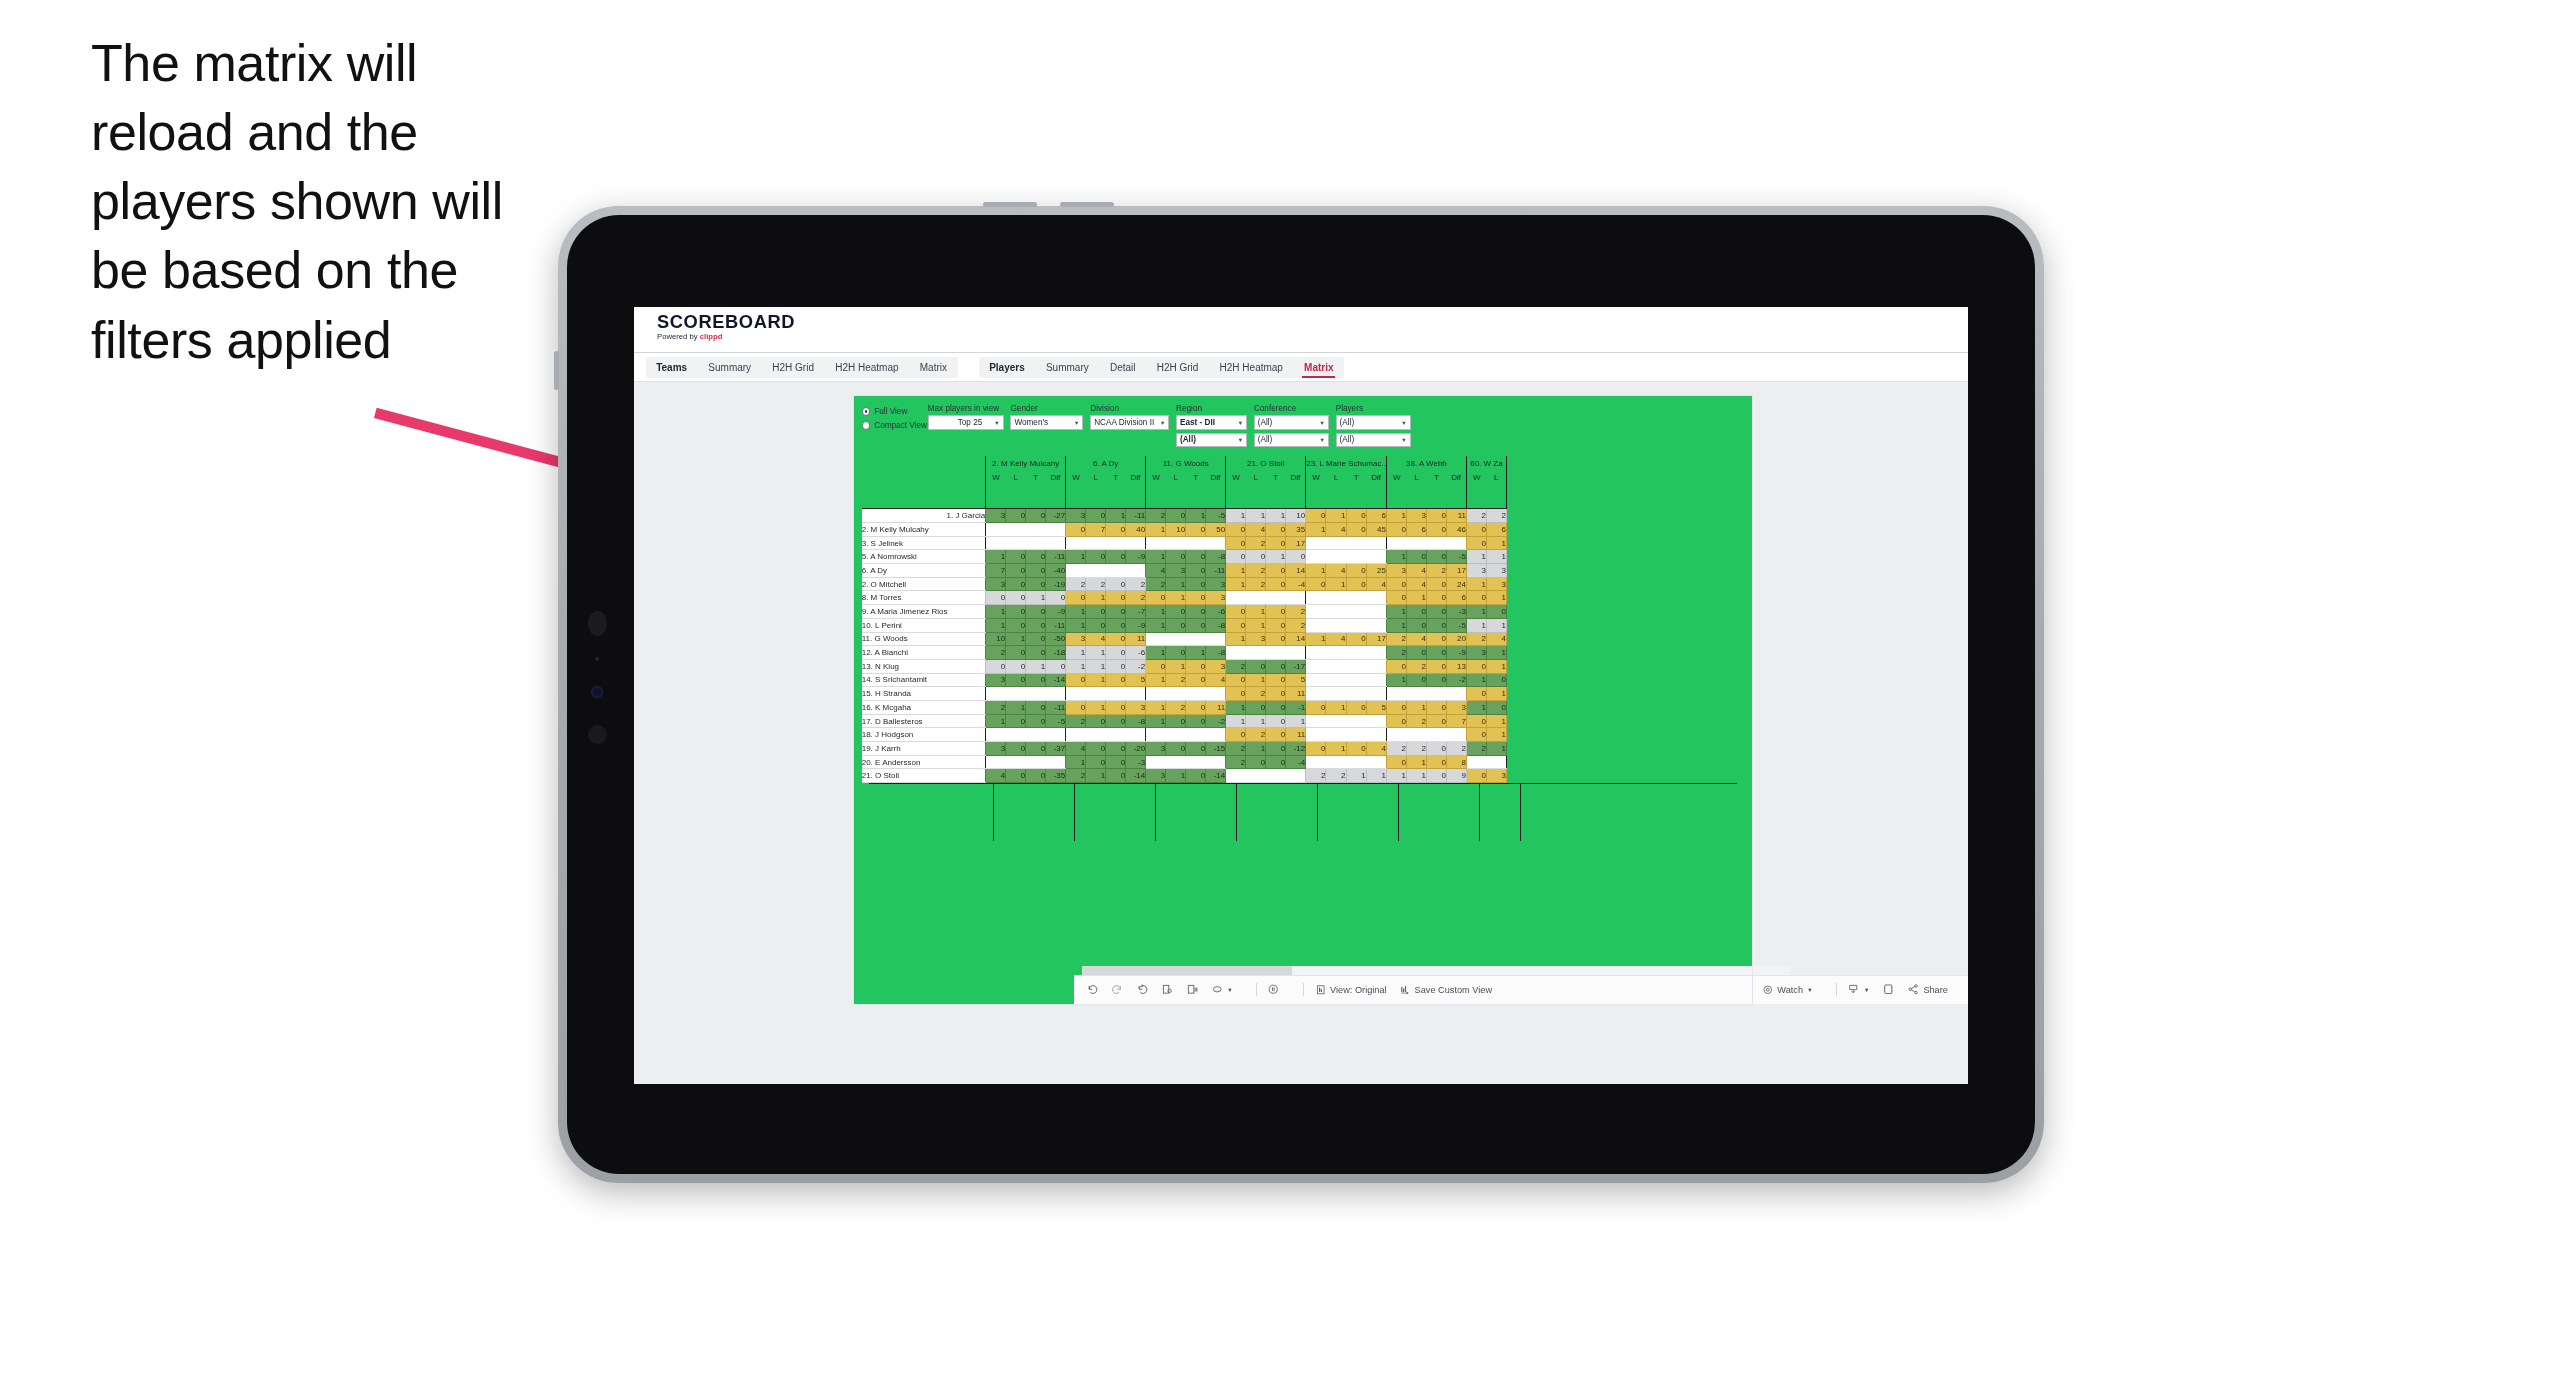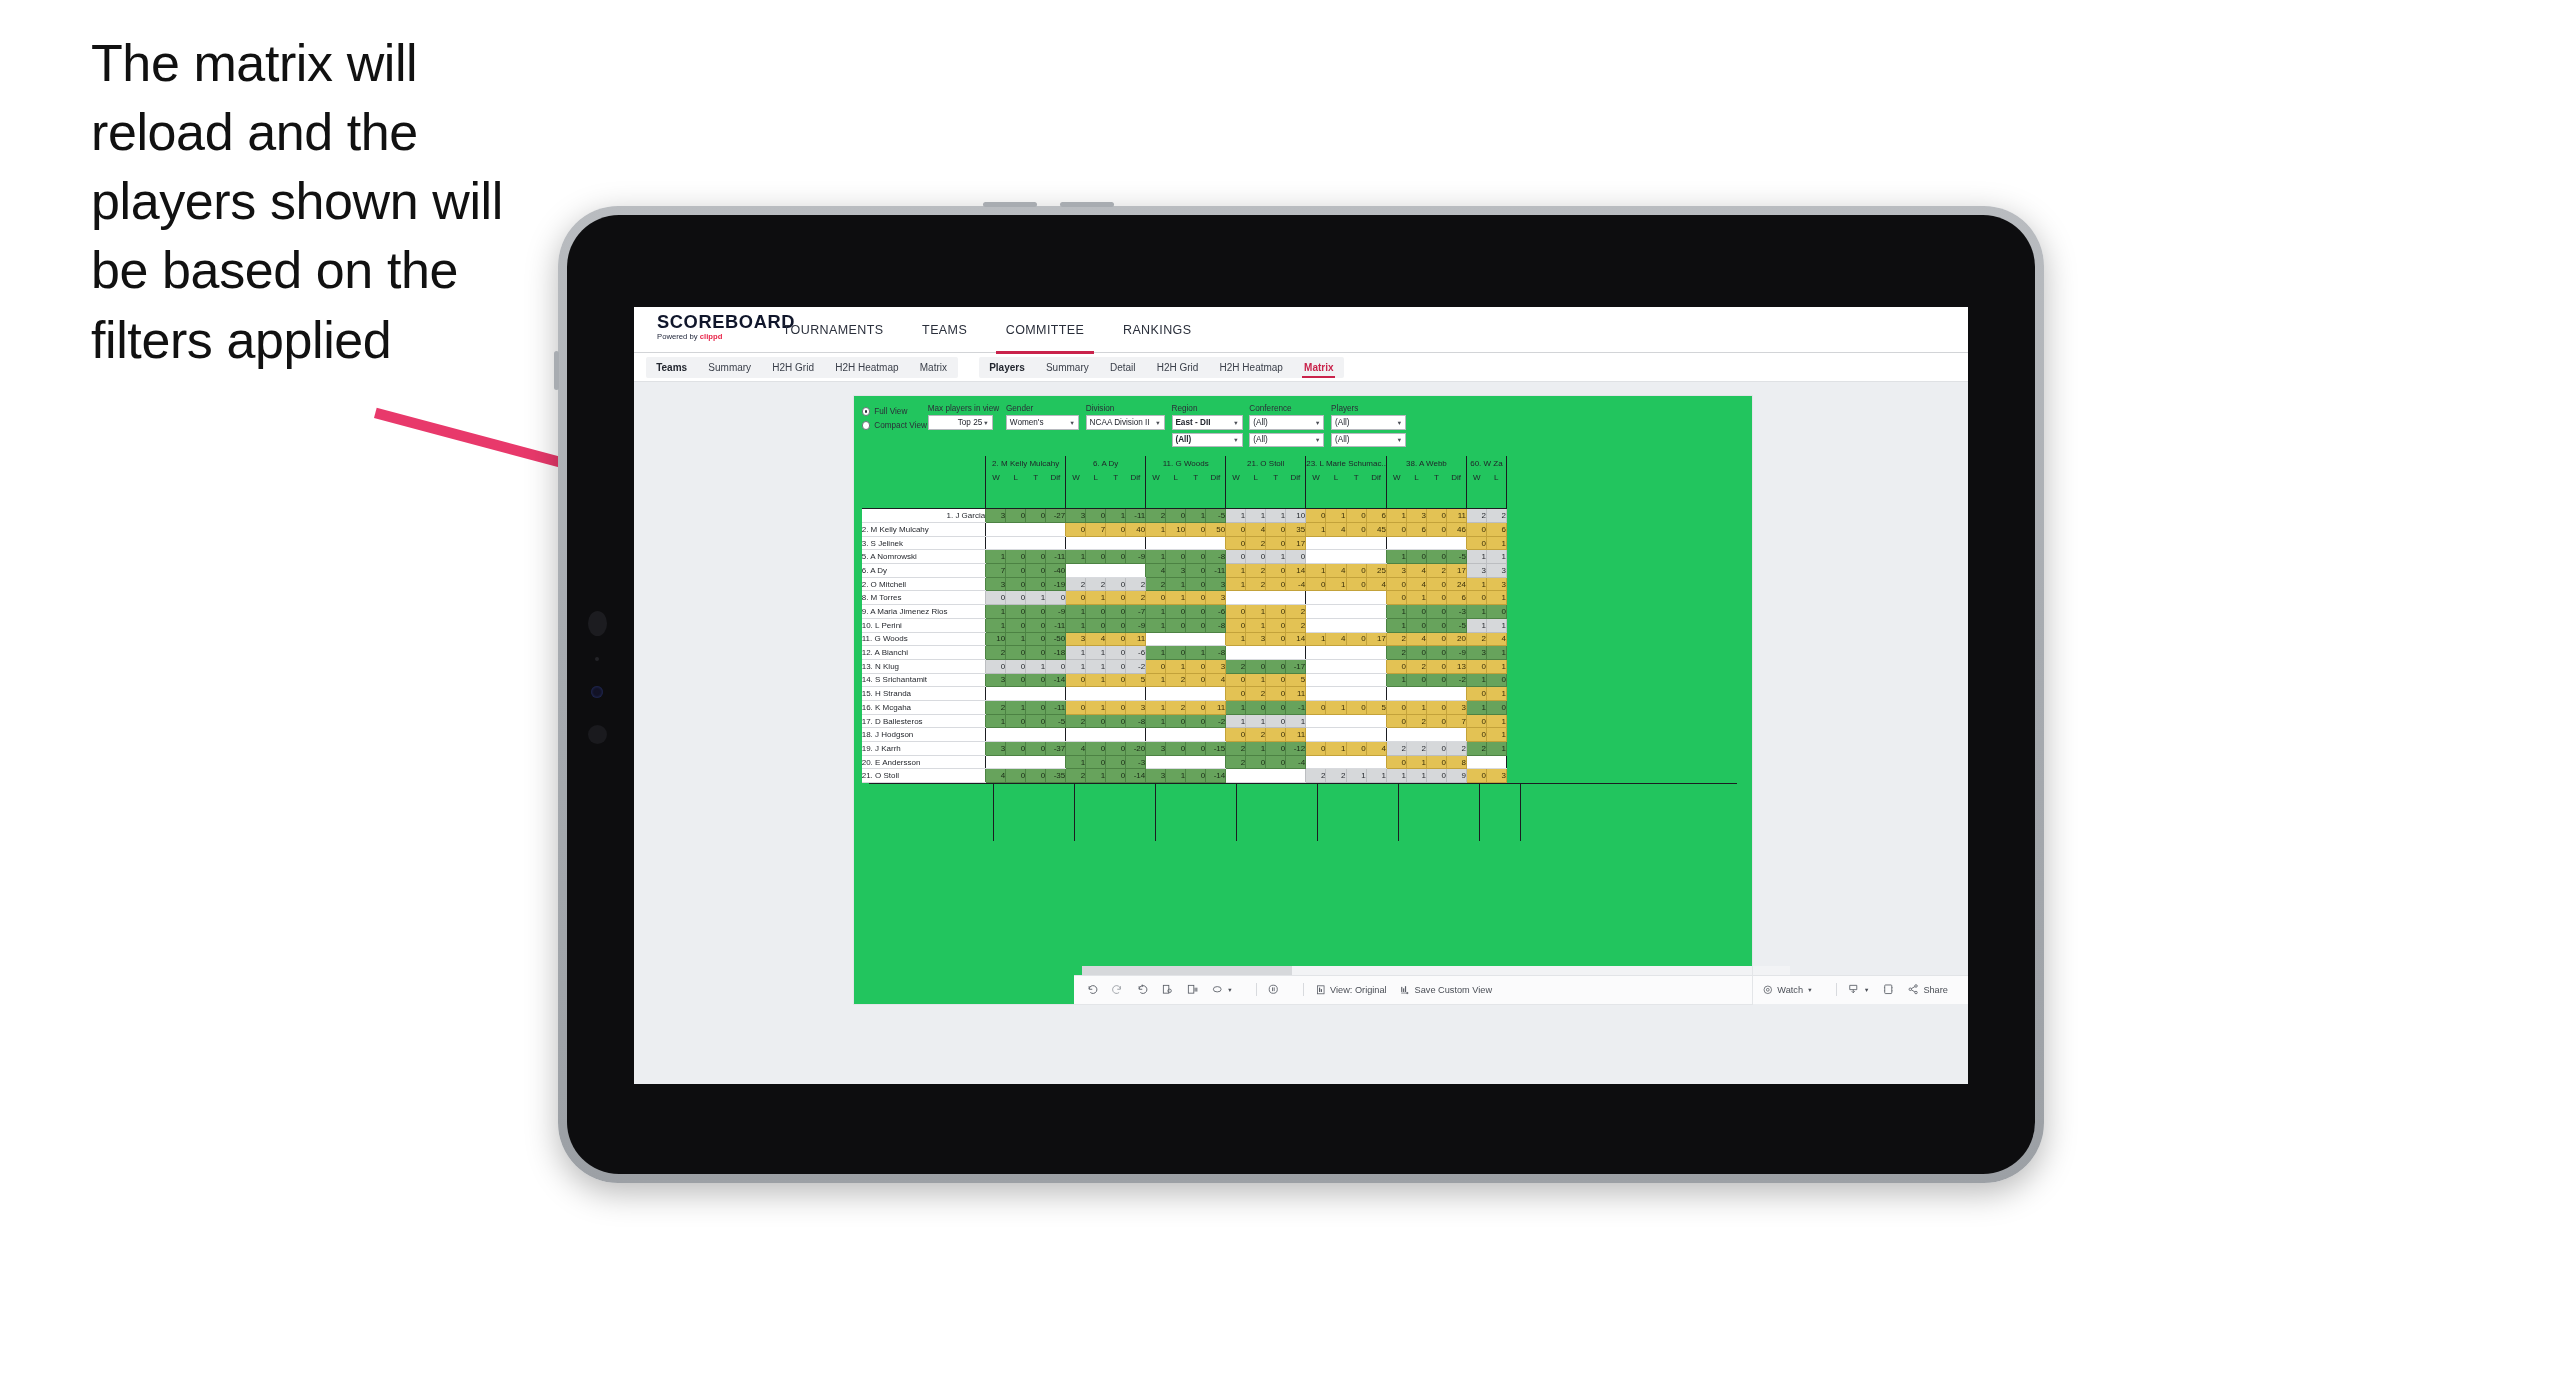--- a/index.html
+++ b/index.html
@@ -117,21 +117,21 @@
     border-radius:50%; background:#2b2f38;
   }
   .filt { margin-right: 6.8px; }
   .filt-label { font-size: 8.2px; color: #2b2f38; margin-bottom: 1.9px; line-height: 1; }
   .sel {
     height: 14.5px; border: 1px solid #b6b9be; background: #fff;
     font-size: 8.2px; color: #23272f; display: flex; align-items: center;
     padding: 0 2.9px; position: relative; cursor: pointer; margin-bottom: 2.9px;
   }
   .sel .caret { position: absolute; right: 2.9px; font-size: 5.8px; color: #4a4e56; }
-  .w70 { width: 65px; padding-left: 29px; } .w76 { width: 73px; } .w82 { width: 79px; }
+  .w70 { width: 76px; padding-left: 29px; } .w76 { width: 73px; } .w82 { width: 79px; }
   .w74 { width: 71px; font-weight: bold; } .w78 { width: 75px; }
 
   
   #matrix-wrap { position: relative; padding: 0 7.7px; }
   table.matrix { border-collapse: collapse; table-layout: fixed; }
   table.matrix td, table.matrix th { padding: 0; }
 
   .hdr-name {
     font-size: 8px; color: #1f2228; text-align: center;
     height: 14.5px; font-weight: 400; white-space: nowrap; overflow: hidden;
@@ -214,26 +214,20 @@
     <div class="cam-dot" style="left:21px; top:510px; width:19.3px; height:19.3px; background:#1a1a1e;"></div>
   </div>
 </div>
 
 <div id="screen">
 
   <div id="topbar">
     <div id="logo-block">
       <div id="logo-title">SCOREBOARD</div>
       <div id="logo-sub"><span>Powered by </span><span class="brand">clippd</span></div>
-    </div>
-    <div class="mainnav">
-      <div class="mainnav-item">TOURNAMENTS</div>
-      <div class="mainnav-item">TEAMS</div>
-      <div class="mainnav-item active">COMMITTEE</div>
-      <div class="mainnav-item">RANKINGS</div>
     </div>
   </div>
 
   <div id="subnav">
     <div class="subgroup">
       <div class="subitem bold">Teams</div>
       <div class="subitem">Summary</div>
       <div class="subitem">H2H Grid</div>
       <div class="subitem">H2H Heatmap</div>
       <div class="subitem">Matrix</div>

